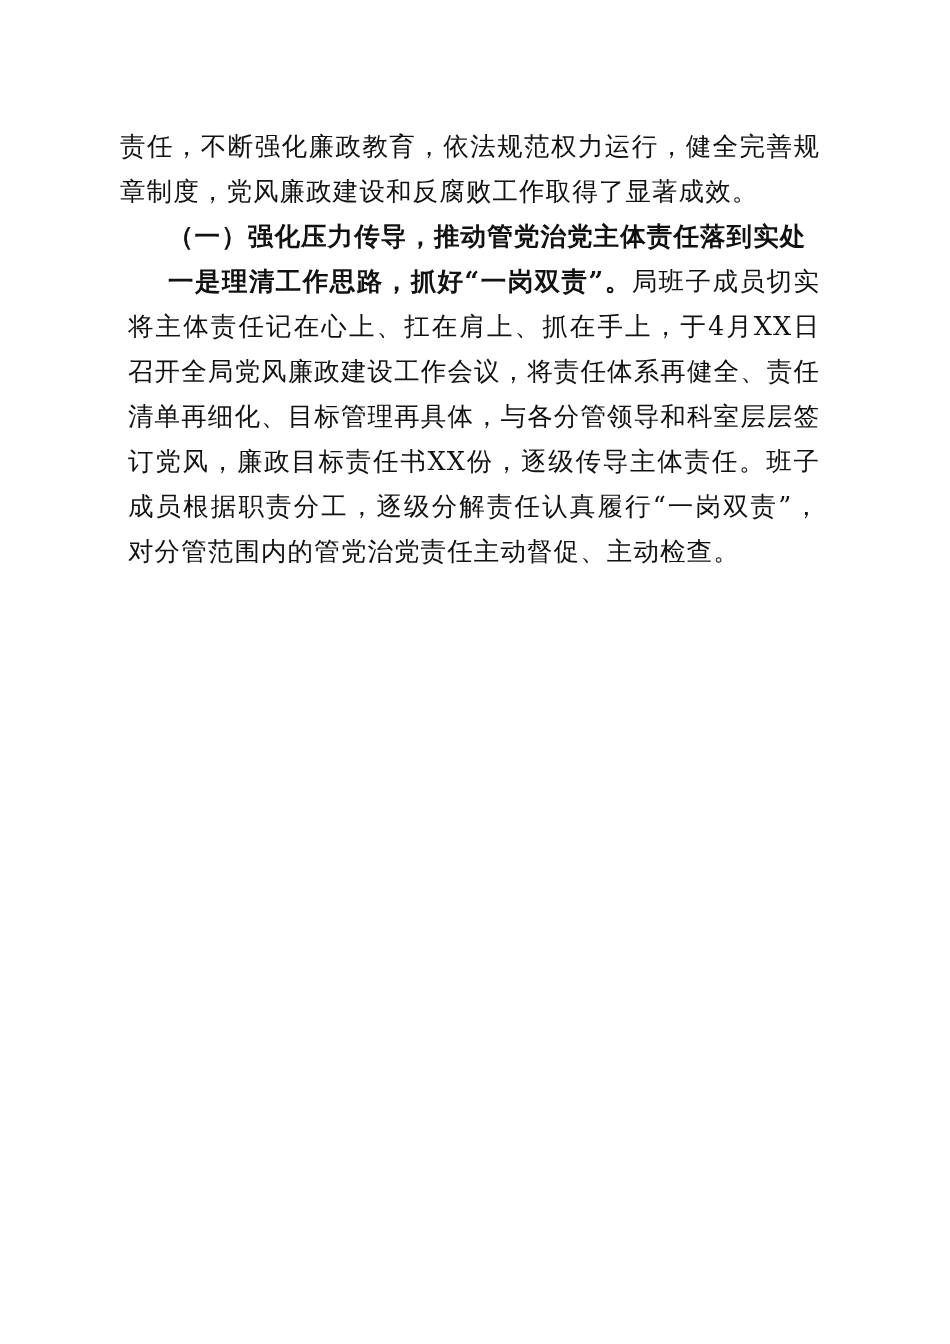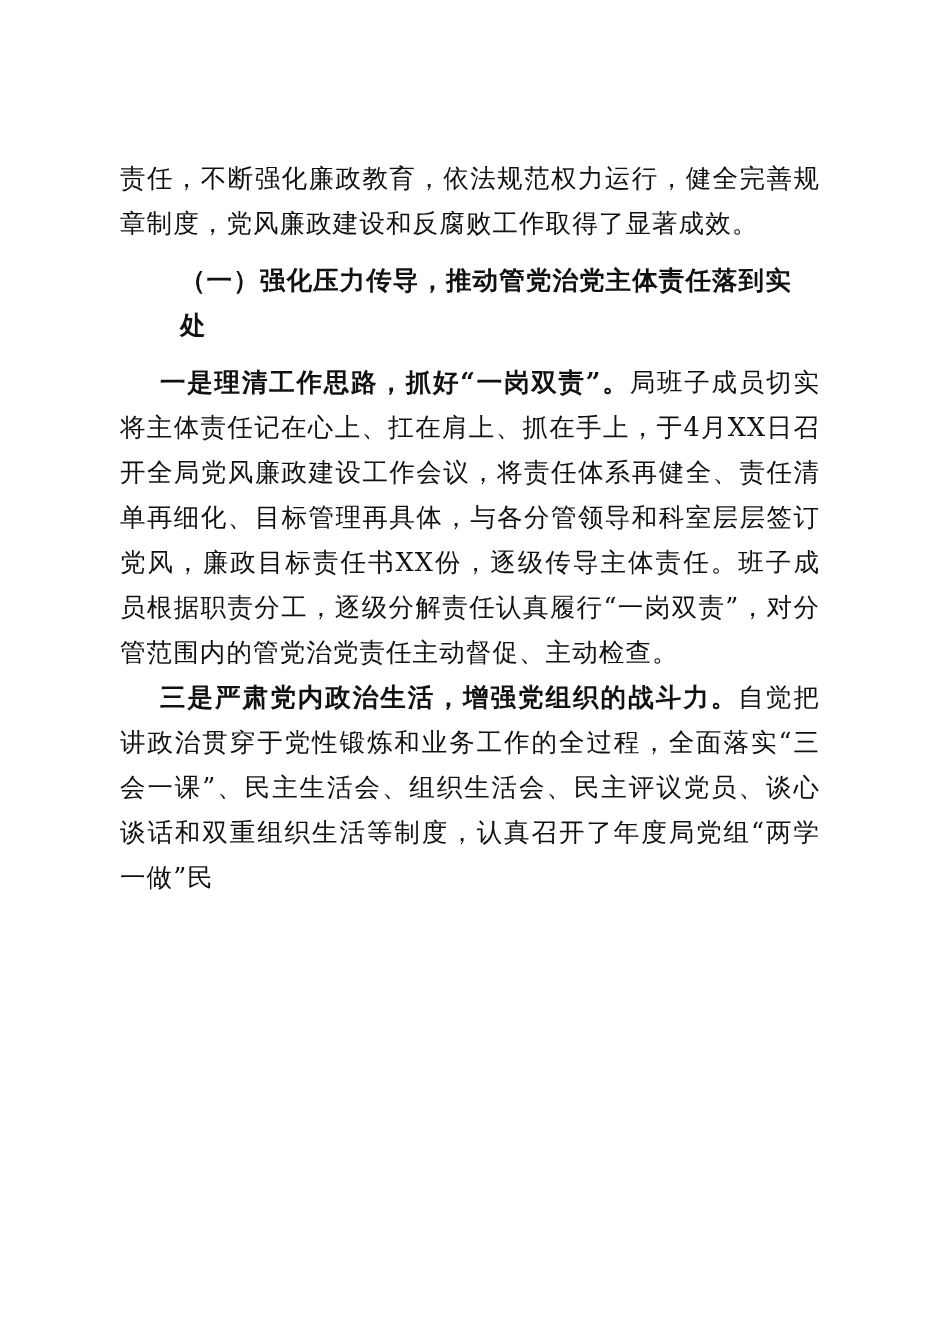--- a/index.html
+++ b/index.html
@@ -11,37 +11,38 @@
       width: 950px;
       height: 1344px;
       position: relative;
       overflow: hidden;
       font-family: "DejaVu Serif", "Liberation Serif", serif;
       color: #111111;
     }
     .page {
       position: absolute;
       left: 120px;
-      top: 156px;
+      top: 124px;
       width: 700px;
     }
     .para {
       margin: 0;
       font-size: 25.5px;
       line-height: 45px;
       letter-spacing: 1.1px;
       text-align: justify;
       text-justify: inter-character;
       word-break: break-all;
     }
     .para.indent {
       text-indent: 40px;
+      margin-left: 8px;
     }
     .heading {
-      margin: 12px;
+      margin: 0;
       font-size: 25.5px;
       line-height: 45px;
       letter-spacing: 1.1px;
       padding-left: 48px;
       font-weight: bold;
       color: #111111;
     }
     .lead {
       font-weight: bold;
     }
@@ -54,16 +55,13 @@
     <span>责任，不断强化廉政教育，依法规范权力运行，健全完善规章制度，党风廉政建设和反腐败工作取得了显著成效。</span>
   </p>
 
   <p class="heading">（一）强化压力传导，推动管党治党主体责任落到实处</p>
 
   <p class="para indent">
     <span class="lead">一是理清工作思路，抓好“一岗双责”。</span><span>局班子成员切实将主体责任记在心上、扛在肩上、抓在手上，于4月XX日召开全局党风廉政建设工作会议，将责任体系再健全、责任清单再细化、目标管理再具体，与各分管领导和科室层层签订党风，廉政目标责任书XX份，逐级传导主体责任。班子成员根据职责分工，逐级分解责任认真履行“一岗双责”，对分管范围内的管党治党责任主动督促、主动检查。</span>
   </p>
 
 
-  <p class="para indent">
-    <span class="lead">三是严肃党内政治生活，增强党组织的战斗力。</span><span>自觉把讲政治贯穿于党性锻炼和业务工作的全过程，全面落实“三会一课”、民主生活会、组织生活会、民主评议党员、谈心谈话和双重组织生活等制度，认真召开了年度局党组“两学一做”民</span>
-  </p>
 </div>
 
 </body></html>

